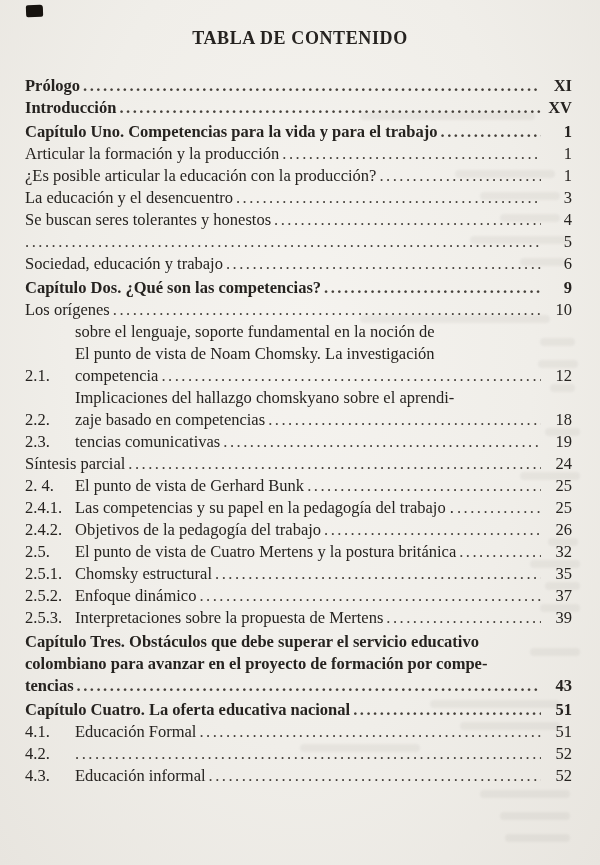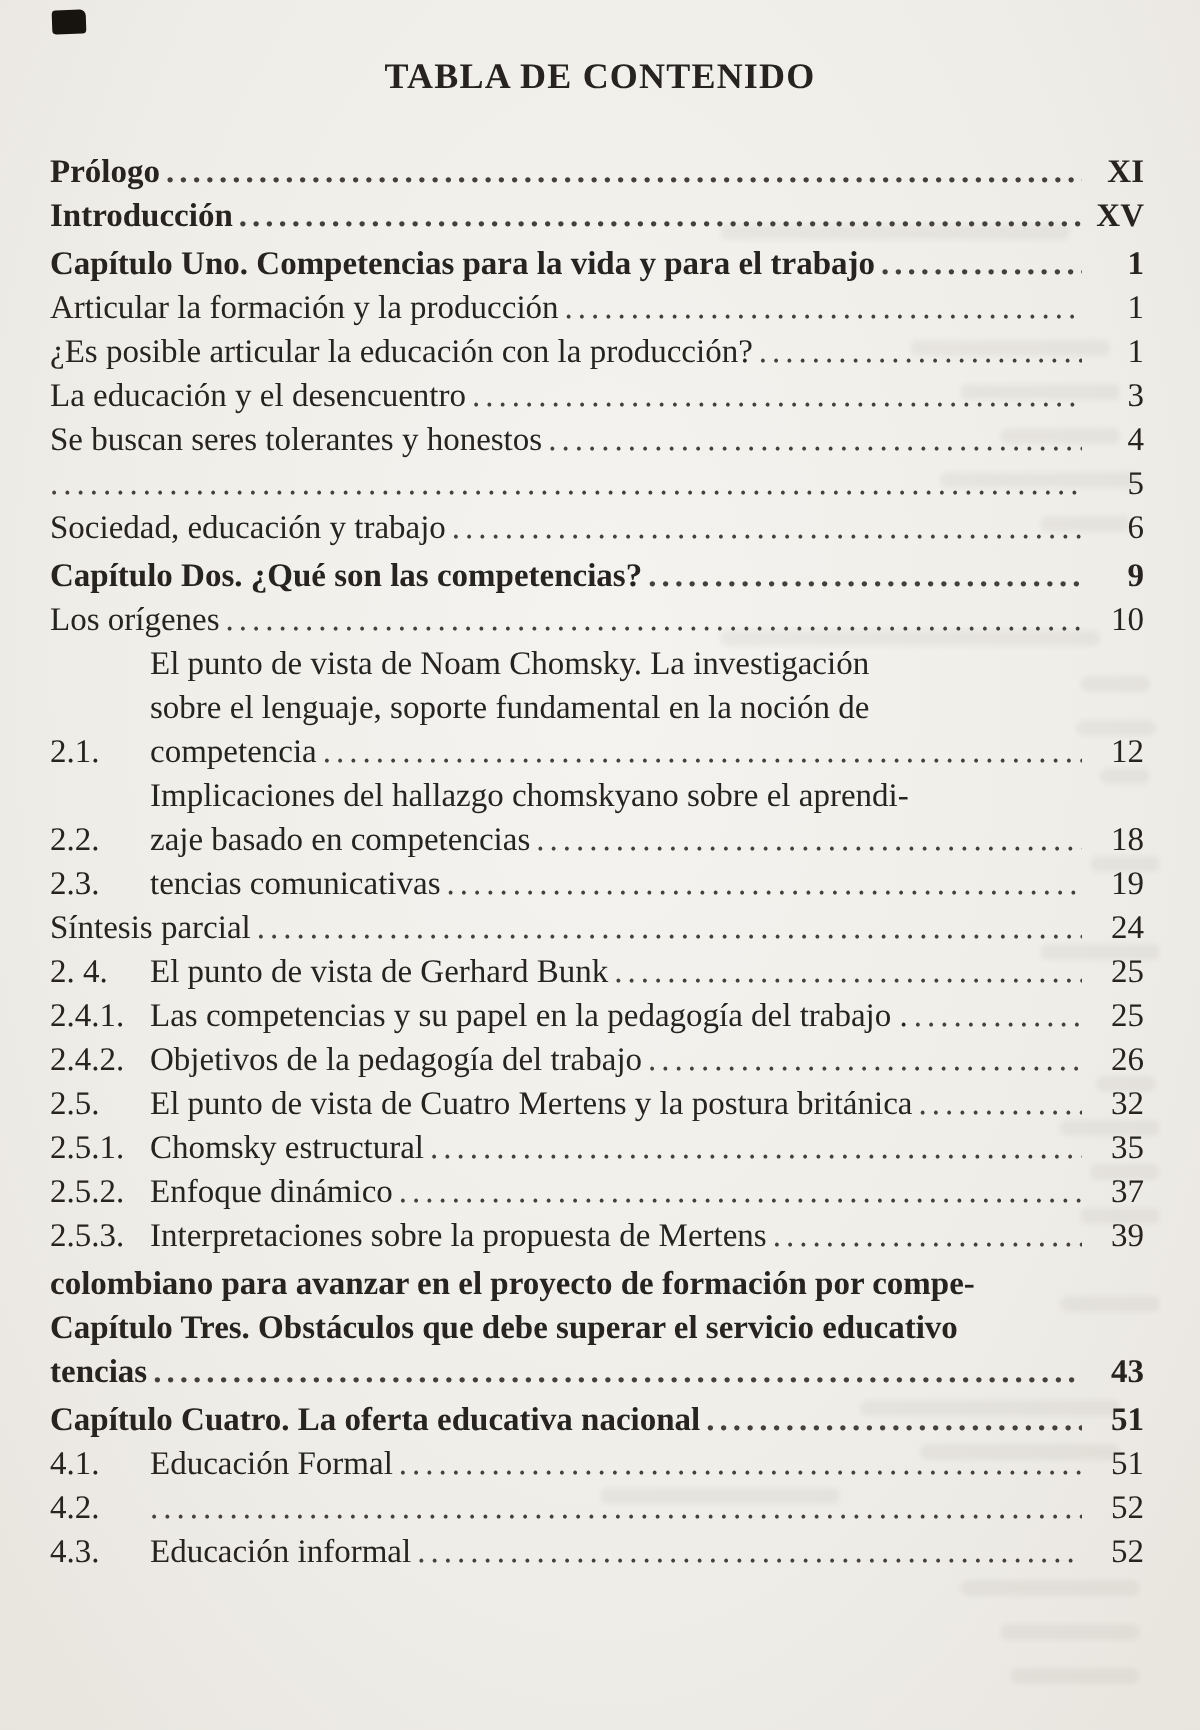--- a/index.html
+++ b/index.html
@@ -169,22 +169,22 @@
           <div class="line last">
             <span class="txt">Los orígenes</span>
             <span class="dots">................................................................................................................................................................</span>
             <span class="pg">10</span>
           </div>
         </div>
       </div>
       <div class="entry">
         <span class="num">2.1.</span>
         <div class="body">
+          <div class="line">sobre el lenguaje, soporte fundamental en la noción de</div>
           <div class="line">El punto de vista de Noam Chomsky. La investigación</div>
-          <div class="line">sobre el lenguaje, soporte fundamental en la noción de</div>
           <div class="line last">
             <span class="txt">competencia</span>
             <span class="dots">................................................................................................................................................................</span>
             <span class="pg">12</span>
           </div>
         </div>
       </div>
       <div class="entry">
         <span class="num">2.2.</span>
         <div class="body">
@@ -280,22 +280,22 @@
         <div class="body">
           <div class="line last">
             <span class="txt">Interpretaciones sobre la propuesta de Mertens</span>
             <span class="dots">................................................................................................................................................................</span>
             <span class="pg">39</span>
           </div>
         </div>
       </div>
       <div class="entry bold gap">
         <div class="body">
+          <div class="line">Capítulo Tres. Obstáculos que debe superar el servicio educativo</div>
           <div class="line">colombiano para avanzar en el proyecto de formación por compe-</div>
-          <div class="line">Capítulo Tres. Obstáculos que debe superar el servicio educativo</div>
           <div class="line last">
             <span class="txt">tencias</span>
             <span class="dots">................................................................................................................................................................</span>
             <span class="pg">43</span>
           </div>
         </div>
       </div>
       <div class="entry bold gap">
         <div class="body">
           <div class="line last">

